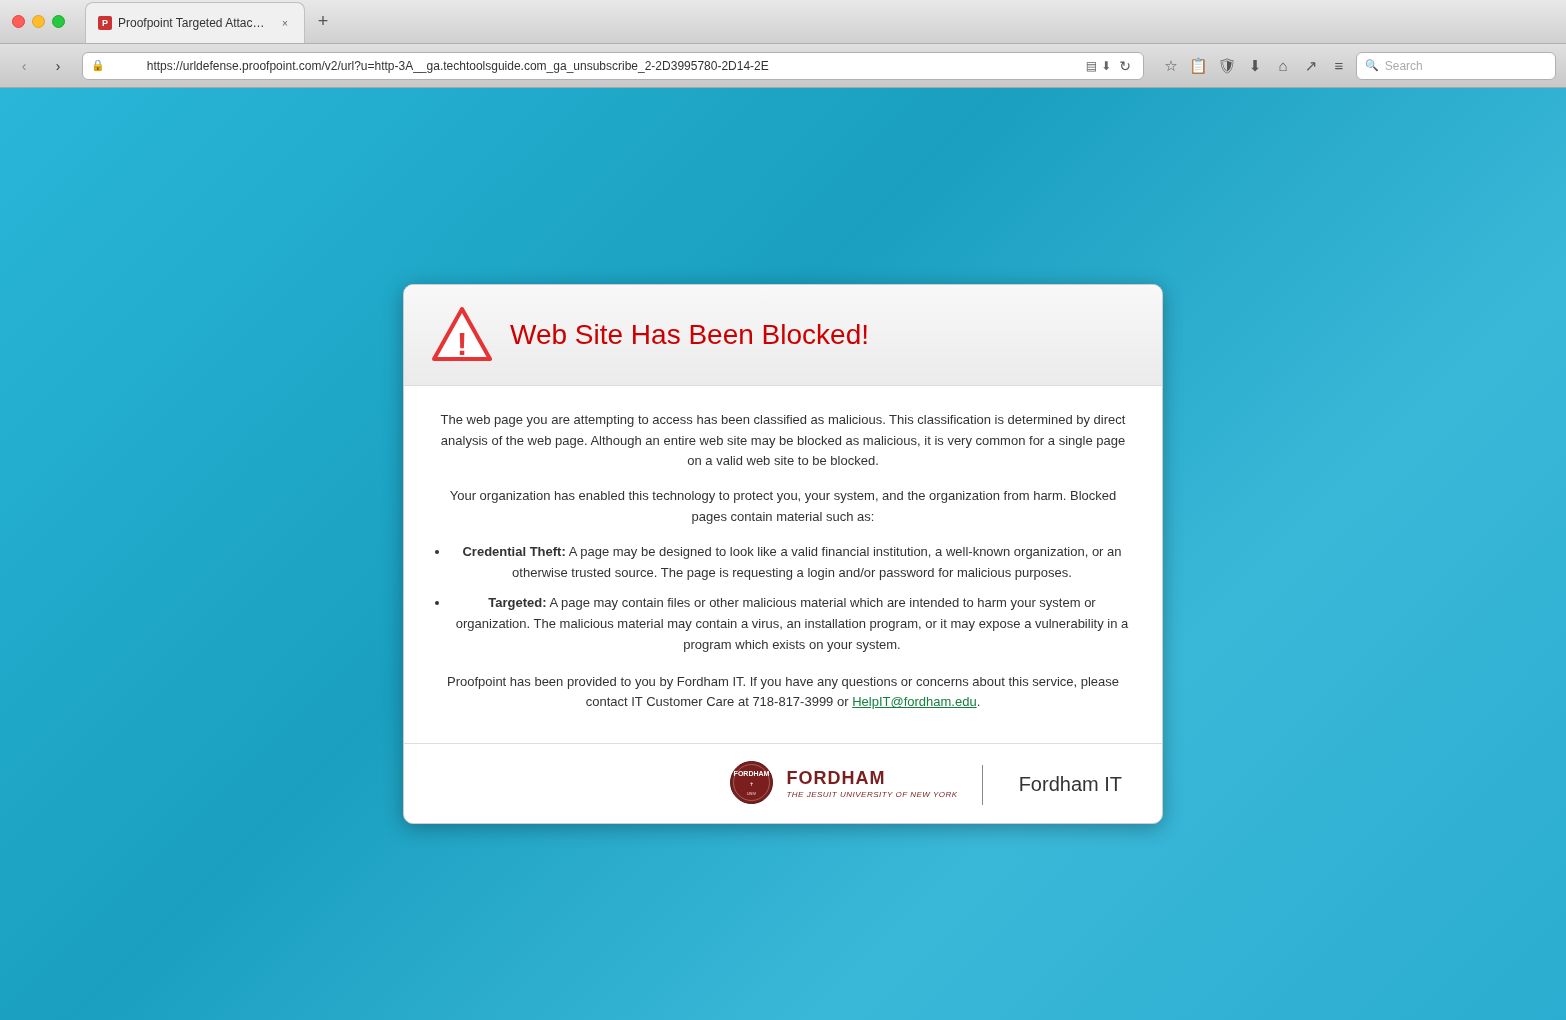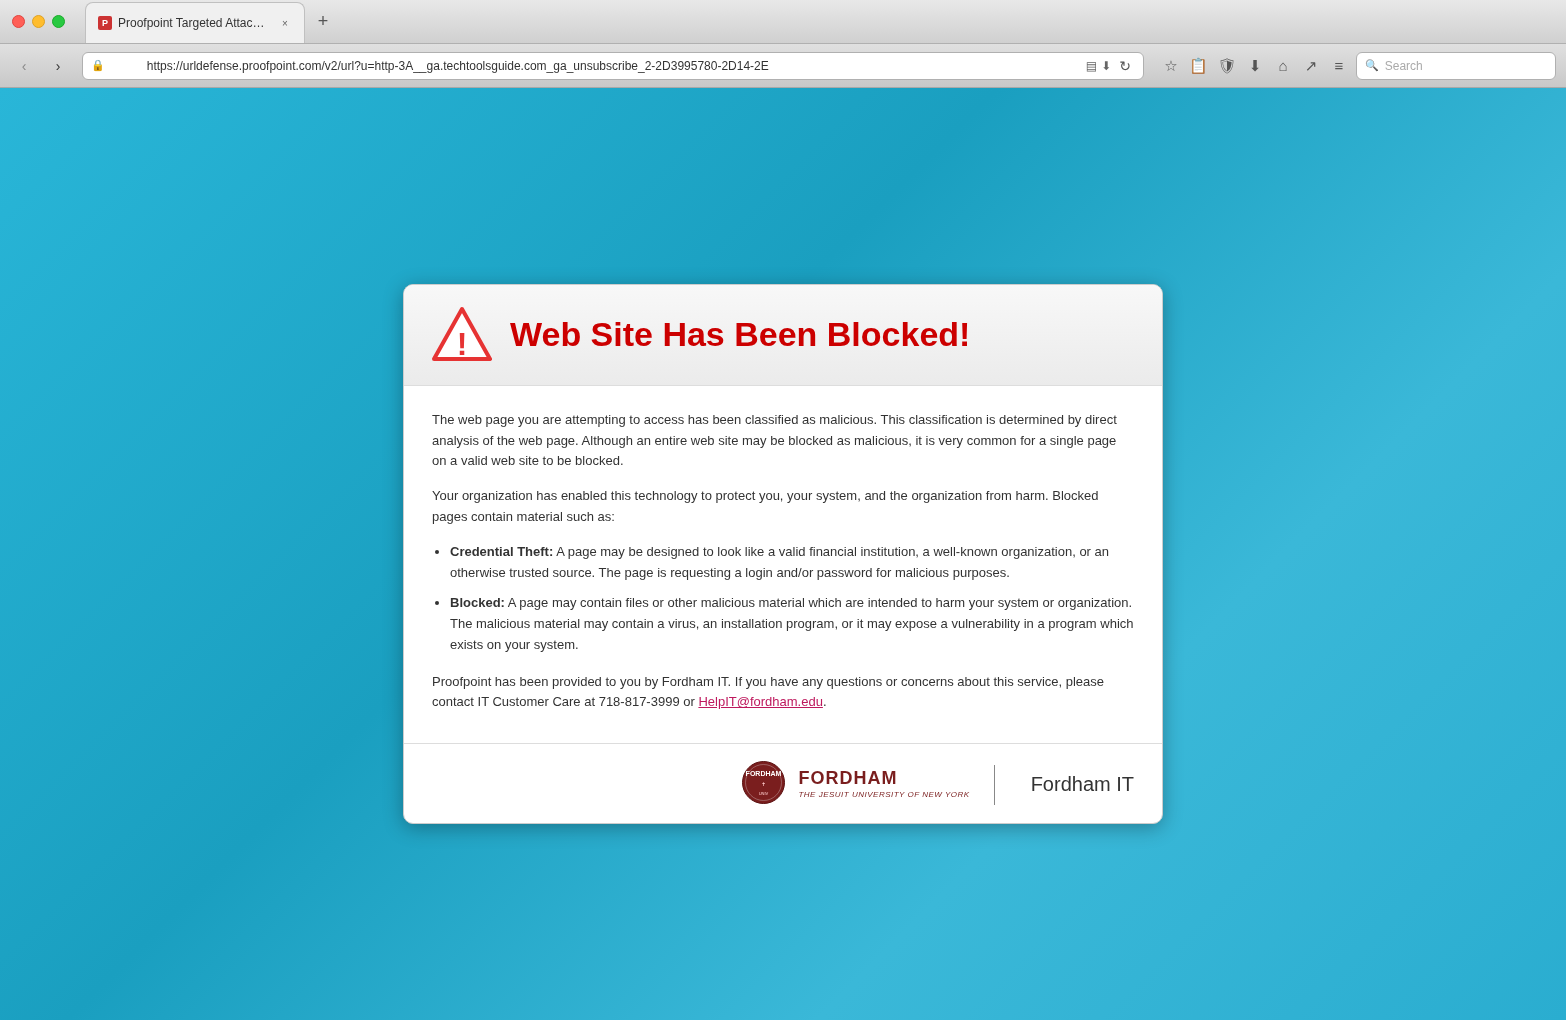--- a/index.html
+++ b/index.html
@@ -264,28 +264,29 @@
       height: 60px;
       flex-shrink: 0;
     }
 
     .warning-icon svg {
       width: 60px;
       height: 60px;
     }
 
     .card-title {
-      font-size: 34px;
-      font-weight: 700;
+      font-size: 28px;
+      font-weight: 400;
       color: #cc0000;
       line-height: 1.2;
     }
 
     .card-body {
       padding: 24px 28px 20px 28px;
+      text-align: center;
     }
 
     .card-body p {
       font-size: 13px;
       color: #333;
       line-height: 1.6;
       margin-bottom: 14px;
     }
 
     .card-body ul {
@@ -303,27 +304,27 @@
       font-weight: bold;
     }
 
     .contact-text {
       font-size: 13px;
       color: #333;
       line-height: 1.6;
     }
 
     .contact-link {
-      color: #be185d;
+      color: #15803d;
       text-decoration: underline;
       cursor: pointer;
     }
 
     .card-footer {
-      padding: 16px 28px 14px 28px;
+      padding: 16px 40px 14px 28px;
       display: flex;
       justify-content: flex-end;
     }
 
     .fordham-logo {
       display: flex;
       align-items: center;
       gap: 12px;
     }
 
@@ -444,21 +445,21 @@
 
       <div class="card-body">
         <p>The web page you are attempting to access has been classified as malicious. This classification is determined by direct analysis of the web page. Although an entire web site may be blocked as malicious, it is very common for a single page on a valid web site to be blocked.</p>
         <p>Your organization has enabled this technology to protect you, your system, and the organization from harm. Blocked pages contain material such as:</p>
 
         <ul>
           <li>
             <strong>Credential Theft:</strong><span> A page may be designed to look like a valid financial institution, a well-known organization, or an otherwise trusted source. The page is requesting a login and/or password for malicious purposes.</span>
           </li>
           <li>
-            <strong>Blocked:</strong><span> A page may contain files or other malicious material which are intended to harm your system or organization. The malicious material may contain a virus, an installation program, or it may expose a vulnerability in a program which exists on your system.</span>
+            <strong>Targeted:</strong><span> A page may contain files or other malicious material which are intended to harm your system or organization. The malicious material may contain a virus, an installation program, or it may expose a vulnerability in a program which exists on your system.</span>
           </li>
         </ul>
 
         <div class="contact-text">
           <span>Proofpoint has been provided to you by Fordham IT. If you have any questions or concerns about this service, please contact IT Customer Care at 718-817-3999 or </span><a class="contact-link">HelpIT@fordham.edu</a><span>.</span>
         </div>
       </div>
 
       <hr class="separator">
 

